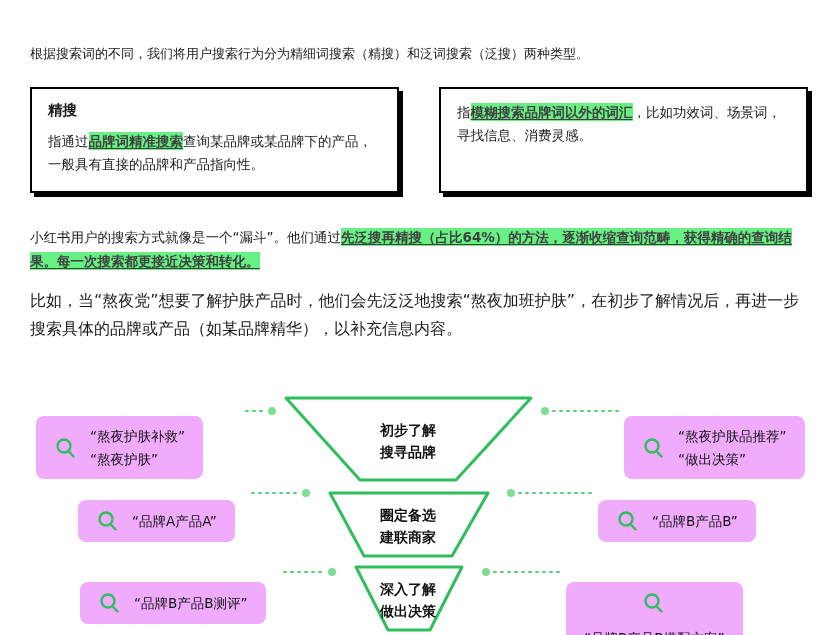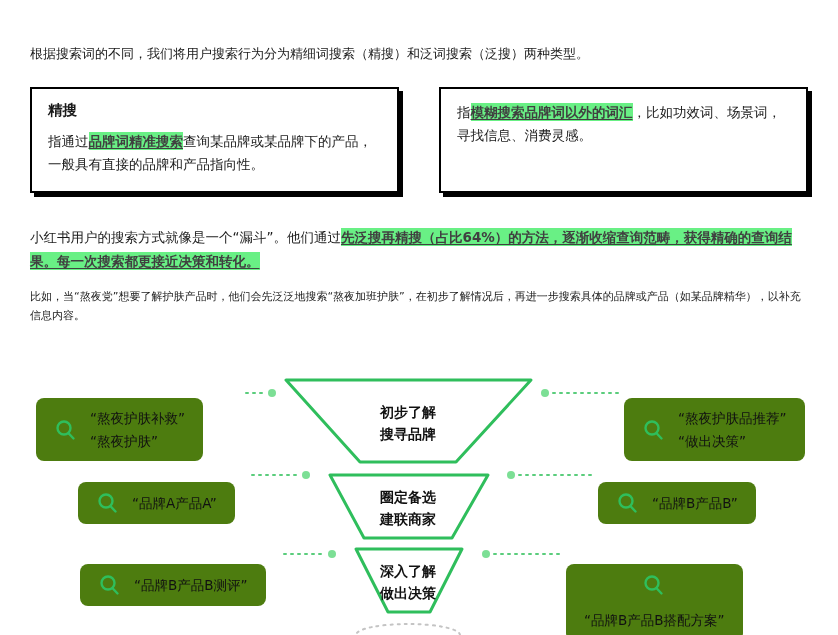--- a/index.html
+++ b/index.html
@@ -26,36 +26,36 @@
 
   mark.hl {
     background:#69F085;
     color:#404040;
     font-weight:bold;
     text-decoration:underline;
     text-underline-offset:2px;
     padding:1px 0;
   }
 
-  .para { font-size:11px; line-height:1.8; margin-bottom:13px; }
+  .para { font-size:16px; line-height:1.8; margin-bottom:13px; }
   .lead { font-size:13.5px; }
 
   .funnel { position:relative; width:838px; height:292px; margin-left:-30px; margin-top:46px; }
   .funnel-svg { position:absolute; left:0; top:0; width:838px; height:292px; }
 
   .trap { fill:#fff; stroke:#2FBE5C; stroke-width:3; stroke-linejoin:round; }
   .ftext { font-size:14px; font-weight:bold; text-anchor:middle; fill:#111; }
   .dotline { stroke:#5ACD7C; stroke-width:2; stroke-dasharray:2 5; stroke-linecap:round; fill:none; }
   .dot { fill:#7CDF95; }
   .oval { fill:none; stroke:#c4c4c4; stroke-width:2; stroke-dasharray:2 5; stroke-linecap:round; }
 
   .tag {
     position:absolute;
     display:flex; align-items:center; gap:12px;
-    background:#4d7c0f; border-radius:8px;
+    background:#f0abfc; border-radius:8px;
     padding:9px 18px;
     font-size:13.5px; font-weight:500; color:#111;
     white-space:nowrap;
   }
   .tag-lines { line-height:1.65; }
   .mag { flex:0 0 auto; display:block; }
 </style>
 </head>
 <body>
 

